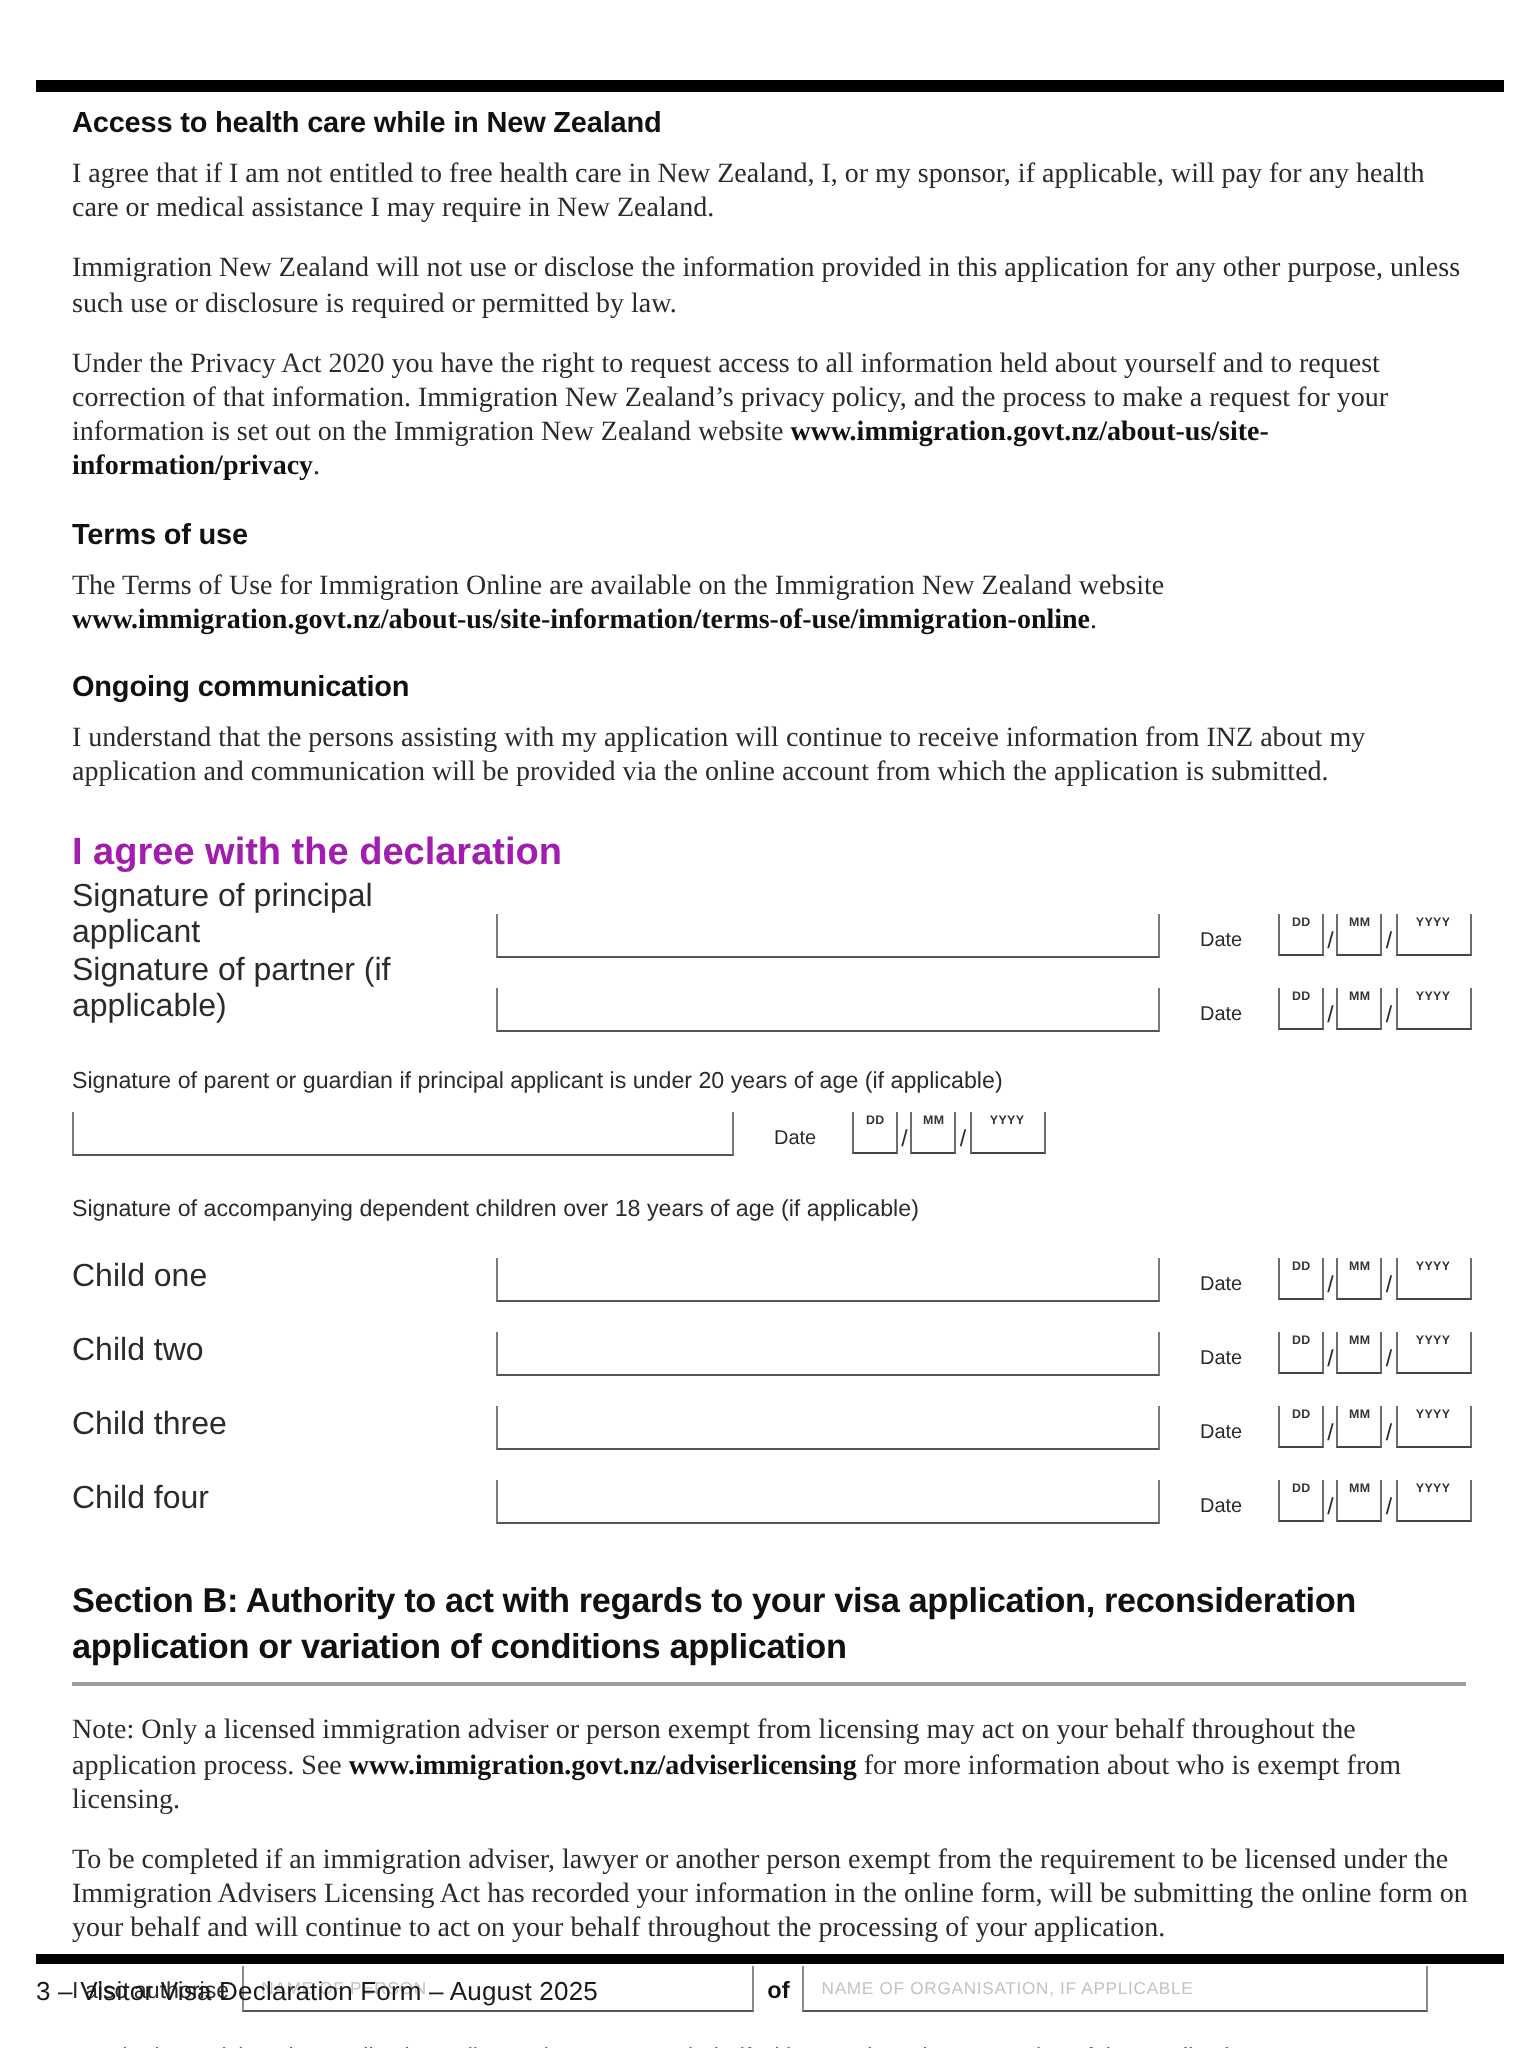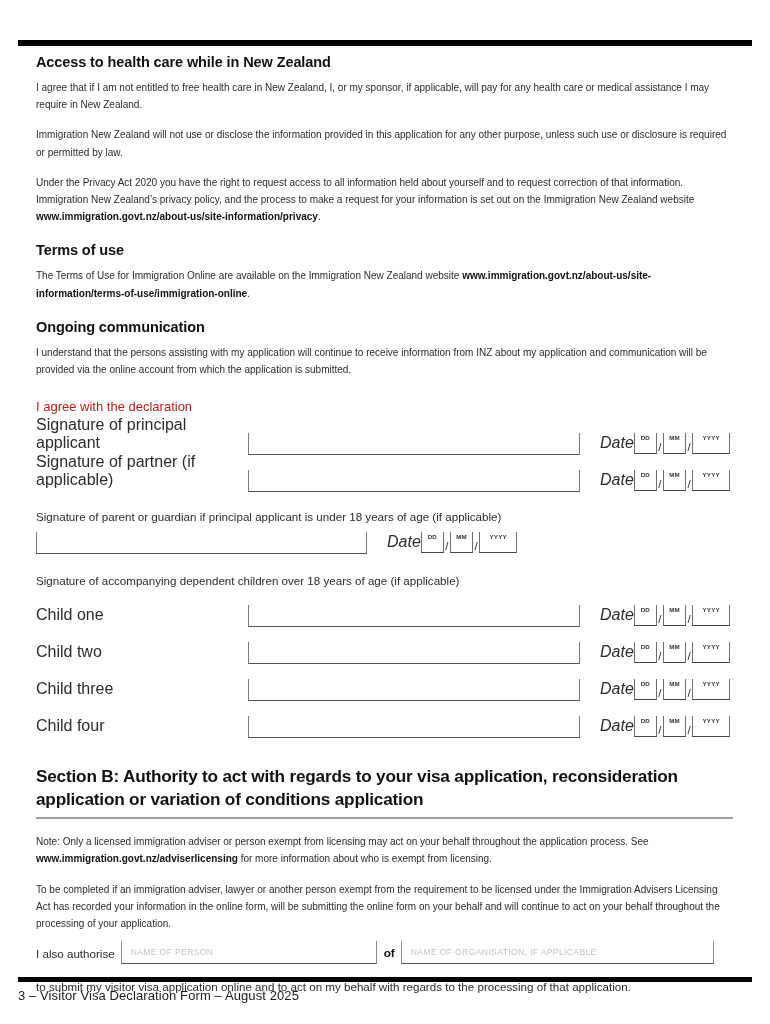--- a/index.html
+++ b/index.html
@@ -41,24 +41,25 @@
   h2.sec-head {
     font-size: 14.5px;
     font-weight: bold;
     margin: 0 0 9px 0;
     letter-spacing: -0.1px;
     color: #111;
   }
   h2.sec-head.spaced { margin-top: 17px; }
 
   p.body {
-    font-size: 10px;
+    font-size: 14px;
     line-height: 17.2px;
     margin: 0 0 13px 0;
     color: #2b2b2b;
+    font-family: Liberation Serif, serif;
   }
   p.body.tight { margin-bottom: 11px; }
   b, strong { font-weight: bold; color: #111; }
 
   
   .sectionb-wrap { margin-top: 27px; }
   h1.big-head {
     font-size: 17.2px;
     font-weight: bold;
     line-height: 23px;
@@ -68,24 +69,24 @@
   }
   .rule-grey {
     height: 2px;
     background: #9d9d9d;
     width: 697px;
     margin-bottom: 14px;
   }
 
   
   .agree-head {
-    font-size: 13px;
-    font-weight: normal;
+    font-size: 19px;
+    font-weight: bold;
     margin: 21px 0 11px 0;
-    color: #b91c1c;
+    color: #a21caf;
   }
   .sig-row {
     display: flex;
     align-items: flex-end;
     height: 30px;
     margin-bottom: 7px;
   }
   .sig-label {
     font-size: 16px;
     color: #2b2b2b;
@@ -100,25 +101,24 @@
     border-left: 1.4px solid #7a7a7a;
     border-right: 1.4px solid #7a7a7a;
     border-bottom: 1.4px solid #555;
     background: #fff;
     box-sizing: border-box;
   }
   .sig-box.main { width: 332px; flex: 0 0 332px; }
   .sig-box.guardian { width: 331px; flex: 0 0 331px; }
 
   .date-label {
-    font-size: 16px;
-    color: #2b2b2b;
-    margin: 0 0 0 20px;
+    font-size: 10px;
+    color: #2b2b2b;
+    margin: 0 18px 0 20px;
     padding-bottom: 3px;
-    font-style: italic;
   }
   .date-group {
     display: flex;
     align-items: flex-end;
     padding-bottom: 1px;
   }
   .dbox {
     border-left: 1.2px solid #6e6e6e;
     border-right: 1.2px solid #6e6e6e;
     border-bottom: 1.2px solid #444;
@@ -265,21 +265,21 @@
         <div class="dbox mm">
             <span>MM</span>
           </div>
         <div class="slash">/</div>
         <div class="dbox yyyy">
             <span>YYYY</span>
           </div>
       </div>
     </div>
 
-    <div class="guardian-note">Signature of parent or guardian if principal applicant is under 18 years of age (if applicable)</div>
+    <div class="guardian-note">Signature of parent or guardian if principal applicant is under 20 years of age (if applicable)</div>
 
     <div class="guardian-row">
       <div class="sig-box guardian"></div>
       <div class="date-label">Date</div>
       <div class="date-group">
         <div class="dbox dd">
             <span>DD</span>
           </div>
         <div class="slash">/</div>
         <div class="dbox mm">

